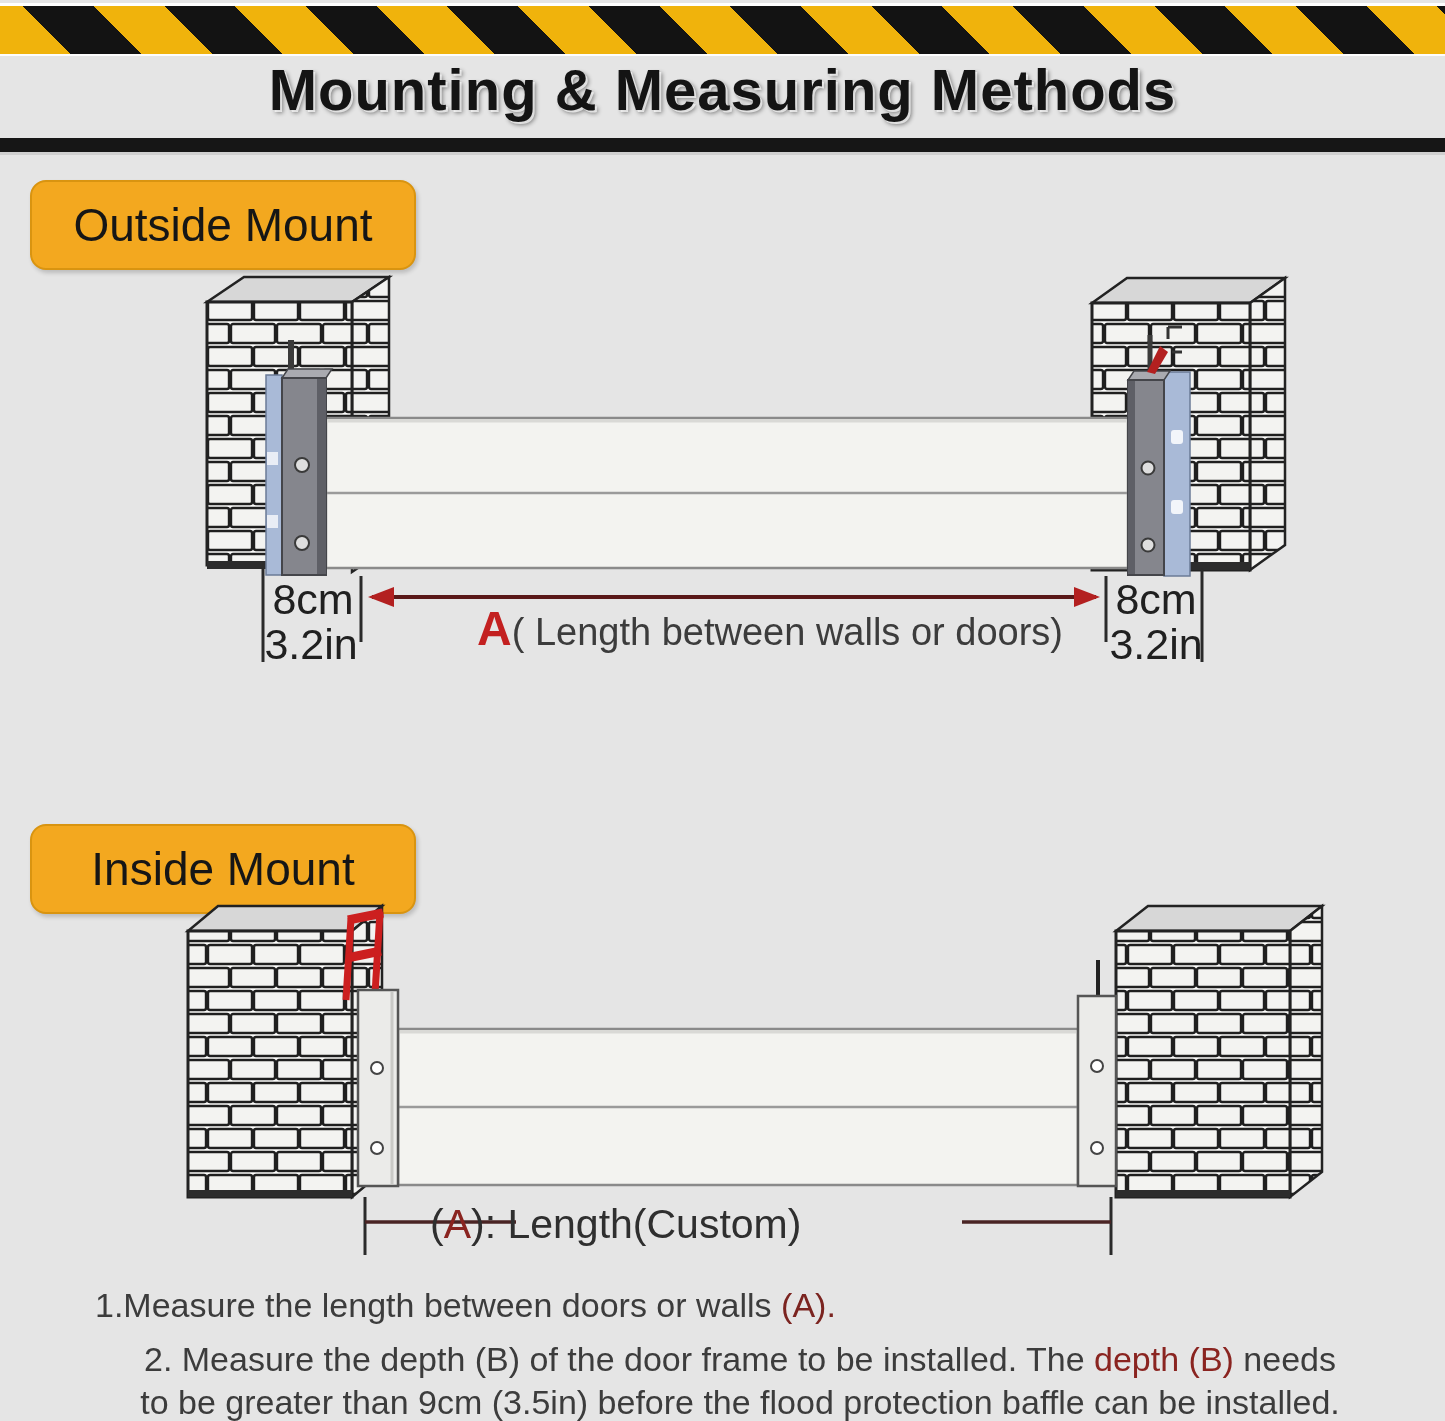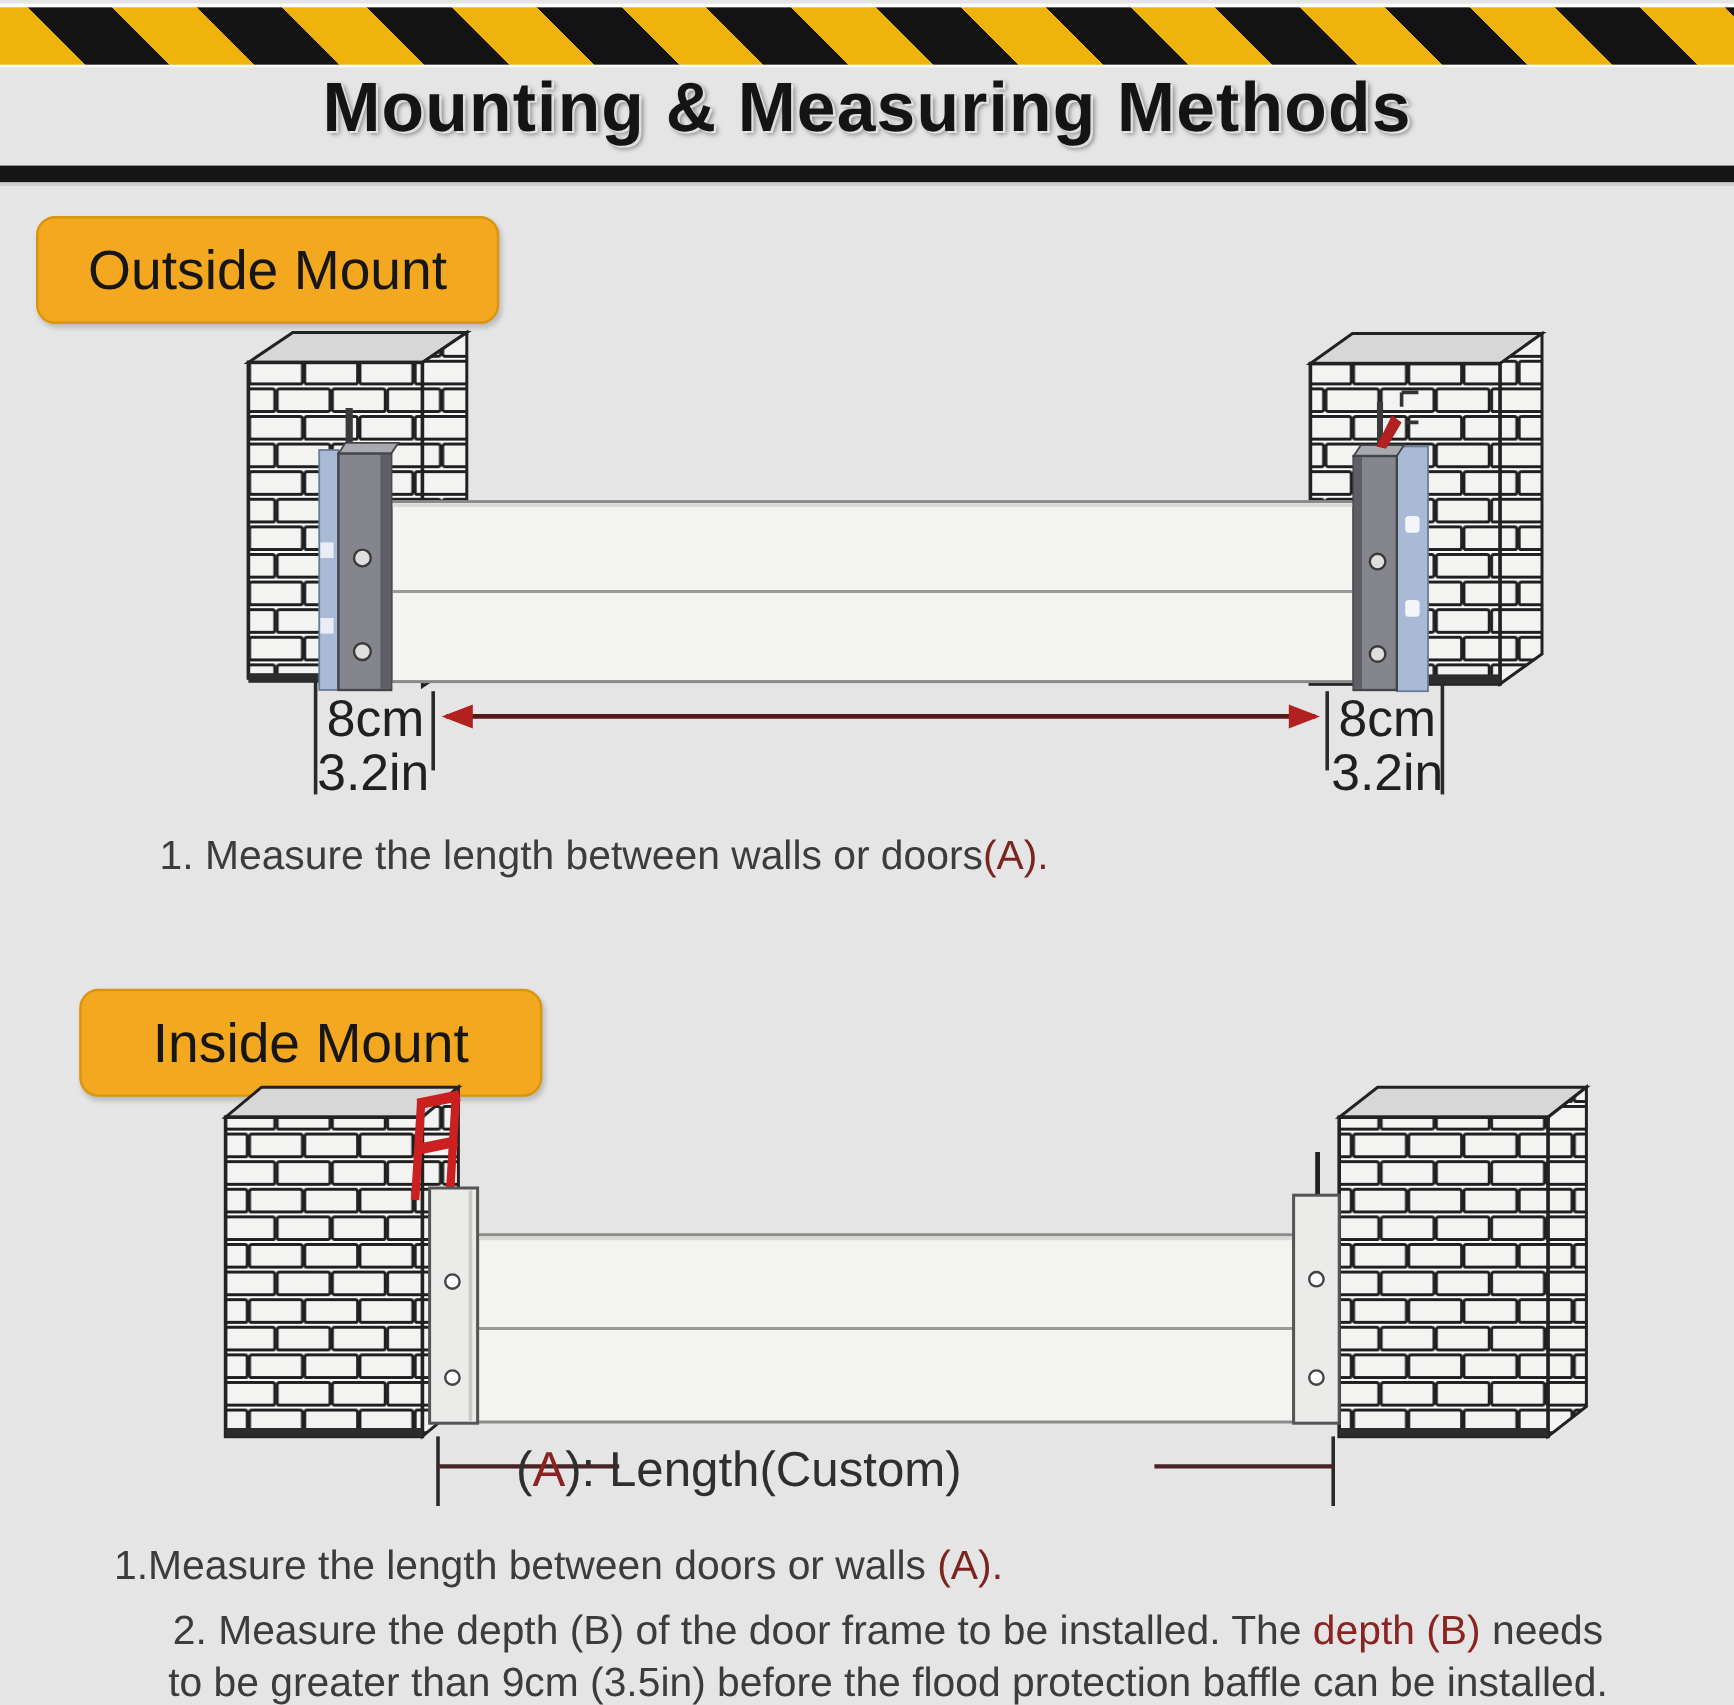--- a/index.html
+++ b/index.html
@@ -12,21 +12,21 @@
   .title{position:absolute;left:0;top:56px;width:1445px;text-align:center;
          font-size:58px;font-weight:800;letter-spacing:1px;color:#141414;
          text-shadow:2px 2px 0 rgba(255,255,255,.7),3px 3px 4px rgba(0,0,0,.45);}
   .blackbar{position:absolute;left:0;top:138px;width:1445px;height:14px;background:#161616;}
   .blackbar-shadow{position:absolute;left:0;top:152px;width:1445px;height:3px;background:#cfcfcf;}
   
   .badge{position:absolute;left:30px;width:382px;height:86px;background:#f3a81f;
          border:2px solid #d99410;border-radius:16px;display:flex;align-items:center;
          justify-content:center;font-size:46px;color:#161616;box-shadow:2px 3px 4px rgba(0,0,0,.18);}
   .badge.outside{top:180px;}
-  .badge.inside{top:824px;margin-left:36px;}
+  .badge.inside{top:824px;}
   
   .draw{position:absolute;left:0;top:0;width:1445px;height:1421px;}
   
   .dim{position:absolute;font-size:43px;color:#202020;text-align:center;line-height:1.0;}
   .dim.lcm{left:266px;top:578px;width:94px;}
   .dim.lin{left:262px;top:623px;width:98px;}
   .dim.rcm{left:1108px;top:578px;width:96px;}
   .dim.rin{left:1104px;top:623px;width:104px;}
   .span-label{position:absolute;left:400px;top:601px;width:740px;text-align:center;white-space:nowrap;}
   .span-label .big-a{font-size:48px;font-weight:700;color:#c32020;}
@@ -188,24 +188,24 @@
         <line x1="962" y1="1222" x2="1111" y2="1222" stroke="#4a2424" stroke-width="3.5"></line>
       </g>
     </g>
   </svg>
 
   <div class="dim lcm">8cm</div>
   <div class="dim lin">3.2in</div>
   <div class="dim rcm">8cm</div>
   <div class="dim rin">3.2in</div>
 
-
-  <div class="step o-step1">
-    <span>1. Measure the length between walls or doors</span><span class="reda">(A).</span>
-  </div>
+  <div class="span-label">
+    <span class="big-a">A</span><span class="rest">( Length between walls or doors)</span>
+  </div>
+
 
   <div class="len-label">
     <span>(</span><span class="reda">A</span><span>): Length(Custom)</span>
   </div>
 
   <div class="step i-step1" style="position:absolute;">
     <span>1.Measure the length between doors or walls </span><span class="reda">(A).</span>
   </div>
   <div class="i-step2">
     <div>

